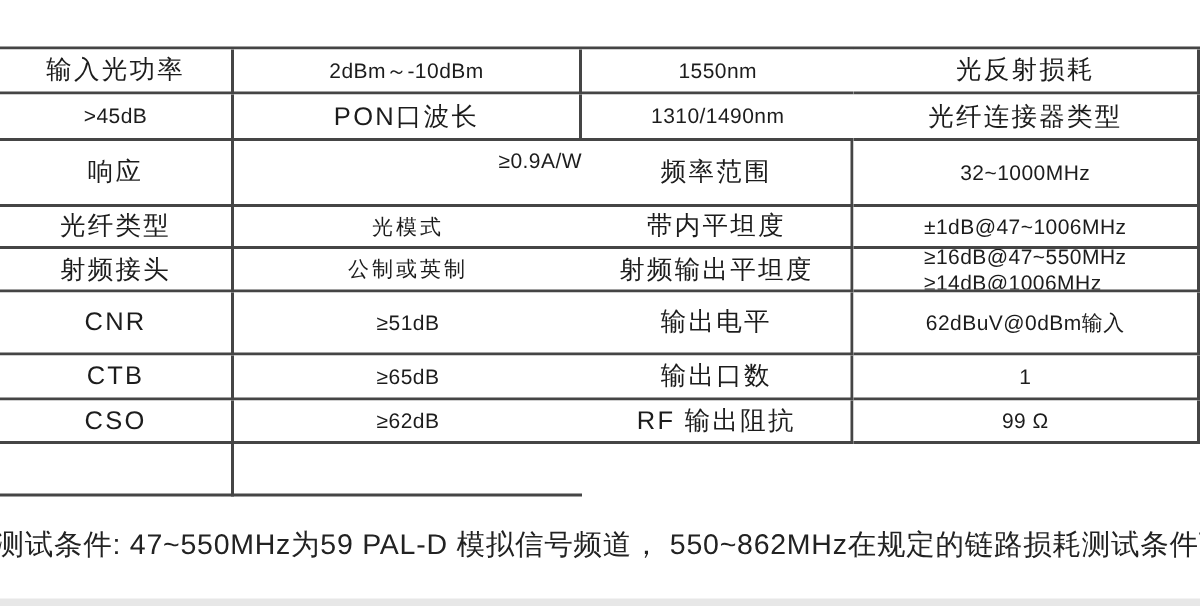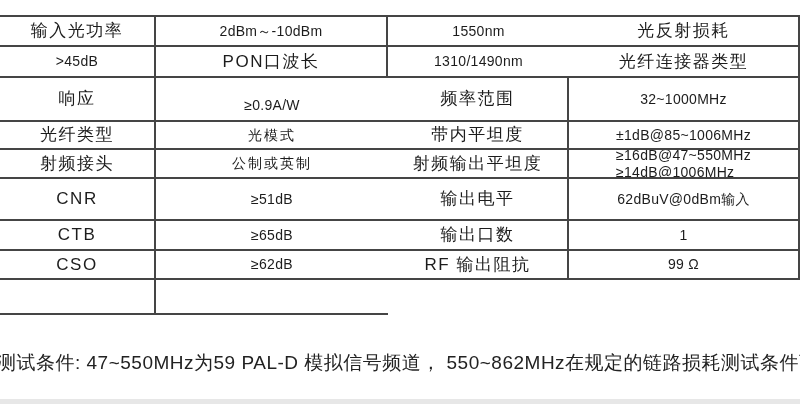--- a/index.html
+++ b/index.html
@@ -7,21 +7,21 @@
     width: 800px; height: 404px;
     background: #ffffff;
     overflow: hidden;
     font-family: "Liberation Sans", "DejaVu Sans", sans-serif;
     color: #1c1c1c;
   }
   .stage { position: relative; width: 800px; height: 404px; }
 
   .spec-table {
     position: absolute;
-    left: 0; top: 15px;
+    left: 0; top: 31px;
     width: 800px;
     display: grid;
     grid-template-columns: 156px 232px 181px 231px;
     grid-template-rows: 30px 31px 44px 28px 29px 42px 30px 29px 35px;
     border-top: 2px solid #454545;
   }
   .cell {
     display: flex;
     align-items: center;
     justify-content: center;
@@ -39,21 +39,21 @@
   .val {
     font-size: 14px;
     letter-spacing: 0.3px;
   }
   .val .inner, .lbl .inner {
     white-space: pre-line;
     text-align: left;
     line-height: 1.15;
   }
   .center-text .inner { text-align: center; }
-  .low { align-items: flex-end; padding-bottom: 7px; }
+  .low { align-items: flex-end; padding-bottom: 21px; justify-content: flex-end; }
   .cjk-val { letter-spacing: 2px; }
 
   .footnote {
     position: absolute;
     left: -3px; top: 350px;
     width: 810px;
     font-size: 19px;
     letter-spacing: 0.5px;
     white-space: nowrap;
     color: #222222;
@@ -115,21 +115,21 @@
         <span class="inner">光纤类型</span>
       </div>
     <div class="cell val center-text cjk-val">
         <span class="inner">光模式</span>
       </div>
 
     <div class="cell vline lbl">
         <span class="inner">带内平坦度</span>
       </div>
     <div class="cell vline val center-text">
-        <span class="inner">±1dB@85~1006MHz</span>
+        <span class="inner">±1dB@47~1006MHz</span>
       </div>
     <div class="cell vline lbl">
         <span class="inner">射频接头</span>
       </div>
     <div class="cell val center-text cjk-val">
         <span class="inner">公制或英制</span>
       </div>
 
     <div class="cell vline lbl">
         <span class="inner">射频输出平坦度</span>

